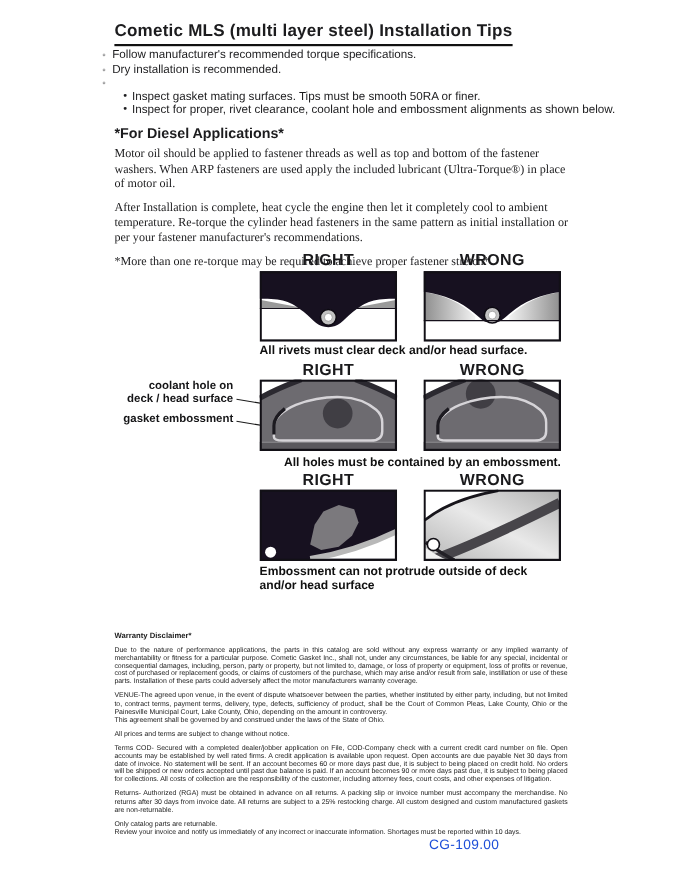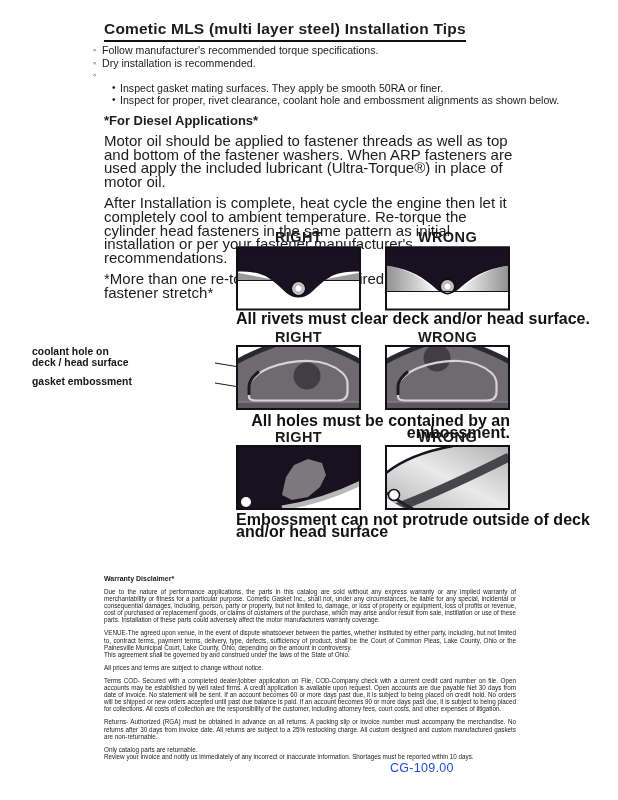--- a/index.html
+++ b/index.html
@@ -14,39 +14,39 @@
   
   .bullets { position:absolute; left:93px; top:44px; width:470px; }
   .brow { display:flex; line-height:12.6px; font-size:10.6px; }
   .brow .bm { width:9px; font-size:9px; flex:0 0 9px; }
   .brow.sub { padding-left:19px; }
   .brow.sub .bm { font-size:10px; width:8px; flex-basis:8px; }
 
   
   .diesel { position:absolute; left:104px; top:113px; width:414px; }
   .diesel h2 { font-size:13px; font-weight:bold; margin-bottom:6px; }
-  .diesel p  { font-size:15px; line-height:13.6px; margin-bottom:8px; }
+  .diesel p  { font-size:11px; line-height:13.6px; margin-bottom:8px;font-family:Liberation Serif, serif; }
 
   
   .drow { position:absolute; left:0; top:0; width:618px; height:100px; }
   .drow.r1 { top:229px; } .drow.r2 { top:329px; } .drow.r3 { top:429px; }
   .dh { position:absolute; top:0; width:125px; text-align:center;
         font-size:14.5px; font-weight:600; letter-spacing:.4px; color:#1a1a1c; }
   .dh.l { left:236px; } .dh.r { left:385px; }
   .dbox { position:absolute; top:17px; width:125px; height:65px; display:block; }
   .dbox.l { left:236px; } .dbox.r { left:385px; }
   .r2 .dbox { top:16px; } .r3 .dbox { top:16px; }
-  .dcap { position:absolute; font-size:16px; font-weight:700; color:#111; line-height:12px; }
+  .dcap { position:absolute; font-size:11px; font-weight:700; color:#111; line-height:12px; }
   .r1 .dcap { left:236px; top:84px; }
   .r2 .dcap { left:236px; top:86px; width:274px; text-align:right; }
   .r3 .dcap { left:236px; top:85px; }
 
   
-  .dlabel { position:absolute; text-align:left; font-size:10.4px; font-weight:600;
-            line-height:11.3px; color:#151517; width:212px; left:0;margin-left:32px; }
+  .dlabel { position:absolute; text-align:right; font-size:10.4px; font-weight:600;
+            line-height:11.3px; color:#151517; width:212px; left:0; }
   .dlabel.one { top:17px; } .dlabel.two { top:47px; }
   .ptr { position:absolute; left:110px; top:10px; pointer-events:none; }
 
   
   .legal { position:absolute; left:104px; top:575px; width:412px; color:#222; }
   .legal h3 { font-size:7px; font-weight:bold; margin-bottom:6px; }
   .legal p { font-size:6.3px; line-height:7.1px; text-align:justify; margin-bottom:6px; }
   .legal p.tight { margin-bottom:0; }
   .legal p.last { margin-bottom:0; }
 
@@ -66,21 +66,21 @@
     </div>
     <div class="brow">
       <span class="bm">◦</span>
       <span>Dry installation is recommended.</span>
     </div>
     <div class="brow">
       <span class="bm">◦</span>
     </div>
     <div class="brow sub">
       <span class="bm">•</span>
-      <span>Inspect gasket mating surfaces.  They apply be smooth 50RA or finer.</span>
+      <span>Inspect gasket mating surfaces.  Tips must be smooth 50RA or finer.</span>
     </div>
     <div class="brow sub">
       <span class="bm">•</span>
       <span>Inspect for proper, rivet clearance, coolant hole and embossment alignments as shown below.</span>
     </div>
   </div>
 
   <div class="diesel">
     <h2>*For Diesel Applications*</h2>
     <p>Motor oil should be applied to fastener threads as well as top and bottom of the fastener washers. When ARP fasteners are used apply the included lubricant (Ultra-Torque®) in place of motor oil.</p>

